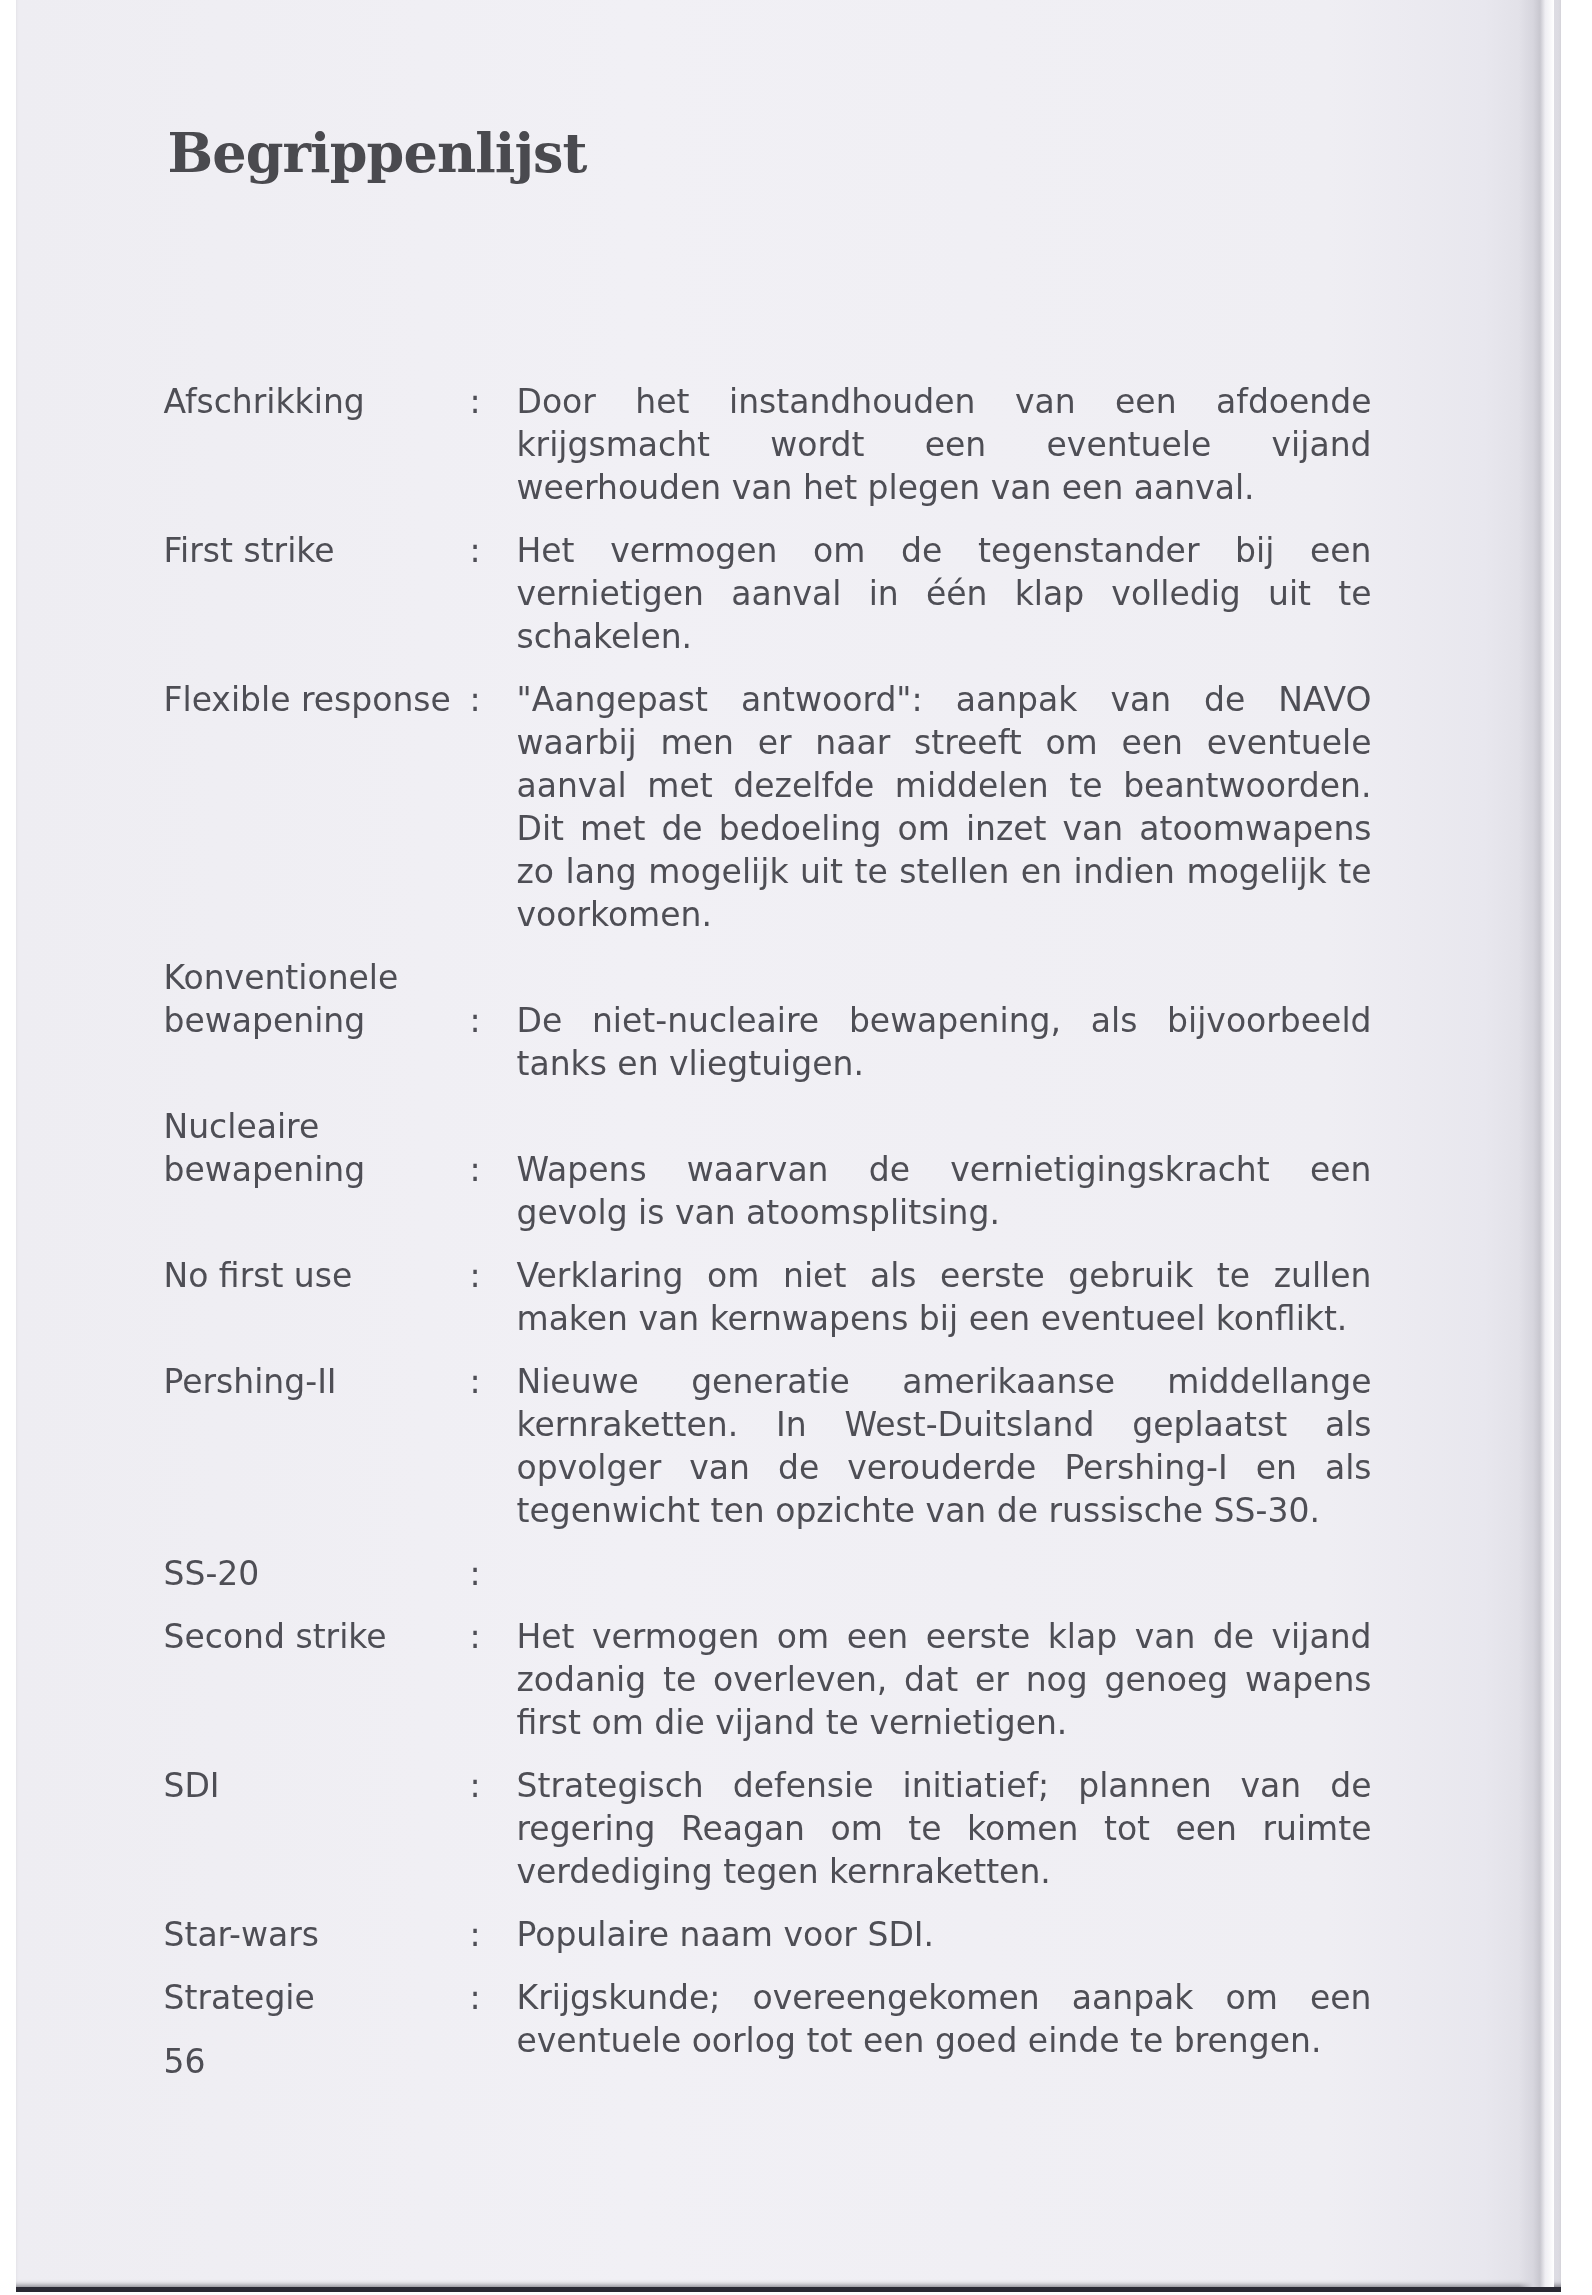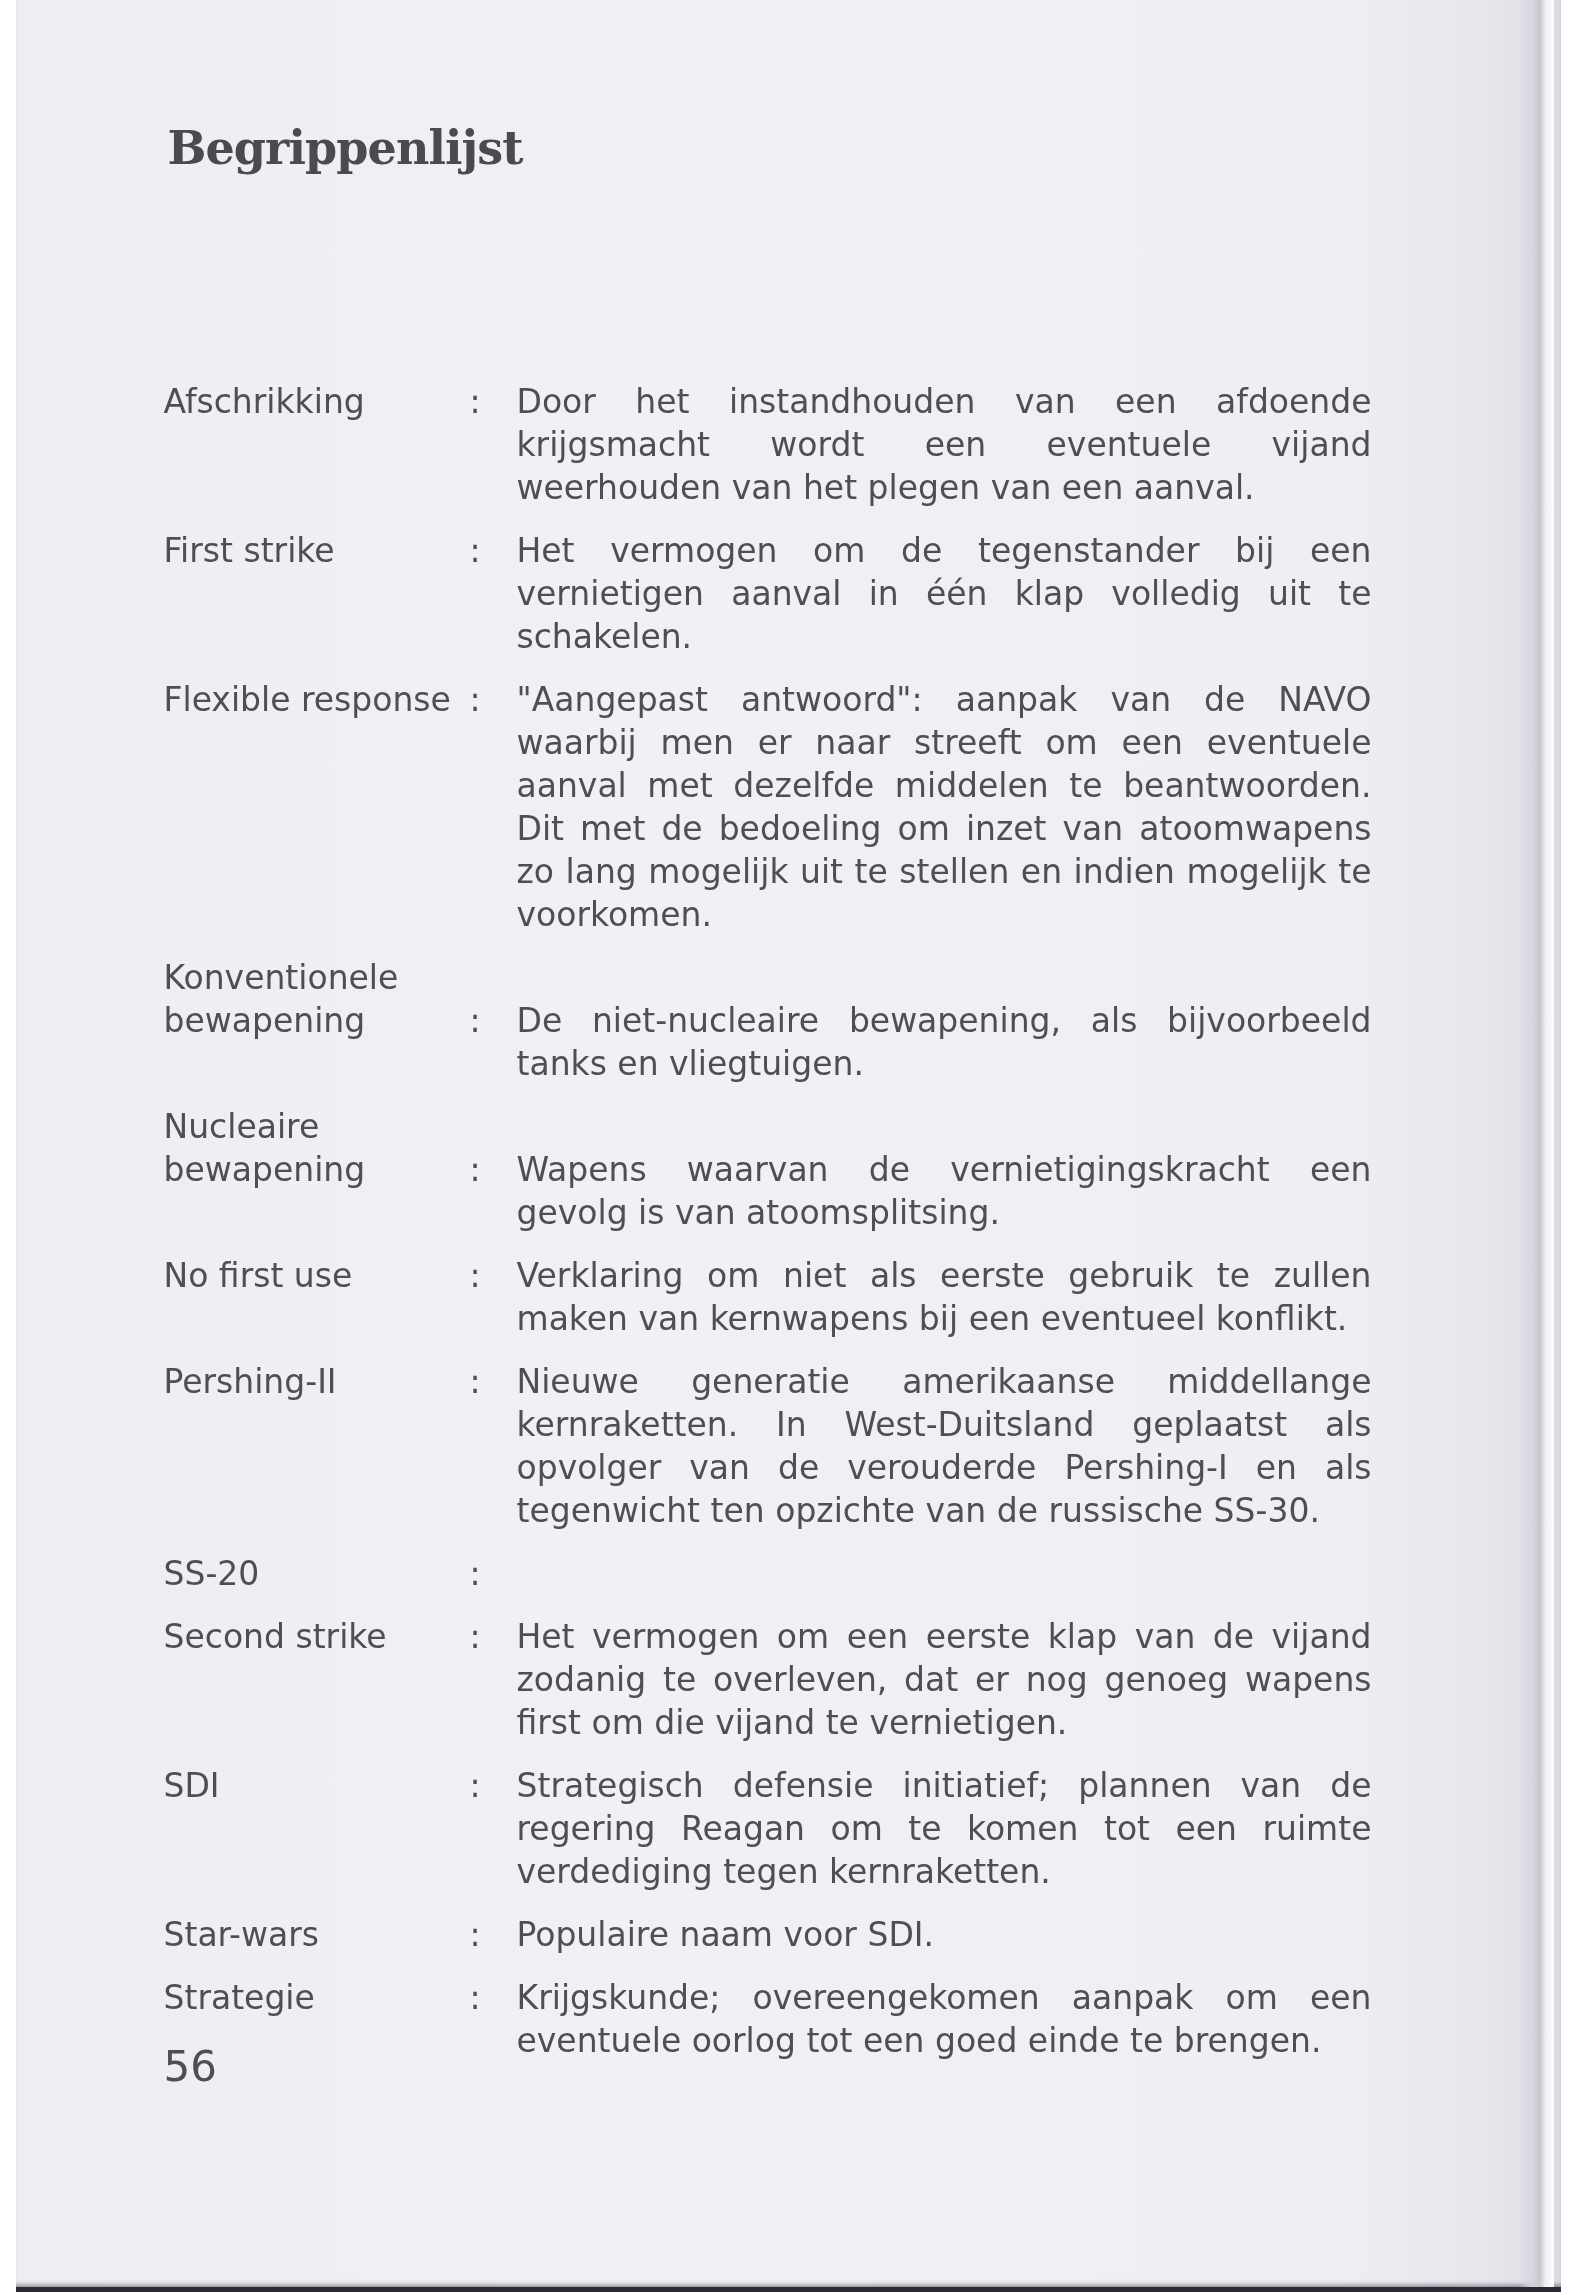--- a/index.html
+++ b/index.html
@@ -41,21 +41,21 @@
     height: 5.2px;
     background: #2a2a34;
   }
   .title {
     position: absolute;
     left: 152px;
     top: 121px;
     margin: 0;
     font-family: "DejaVu Serif", serif;
     font-weight: bold;
-    font-size: 46px;
+    font-size: 54px;
     color: #4a4a4f;
     letter-spacing: -0.9px;
   }
   .glossary {
     position: absolute;
     left: 148px;
     top: 380px;
     width: 1208px;
     font-family: "DejaVu Sans", sans-serif;
     font-size: 33px;
@@ -79,21 +79,21 @@
   .def {
     text-align: justify;
     grid-row: 1;
     align-self: start;
   }
   .page-number {
     position: absolute;
     left: 148px;
     top: 2042px;
     font-family: "DejaVu Sans", sans-serif;
-    font-size: 42px;
+    font-size: 33px;
     color: #4e4e55;
   }
 </style>
 </head>
 <body>
 
 <div class="scan">
   <div class="page">
 
     <h1 class="title">Begrippenlijst</h1>

